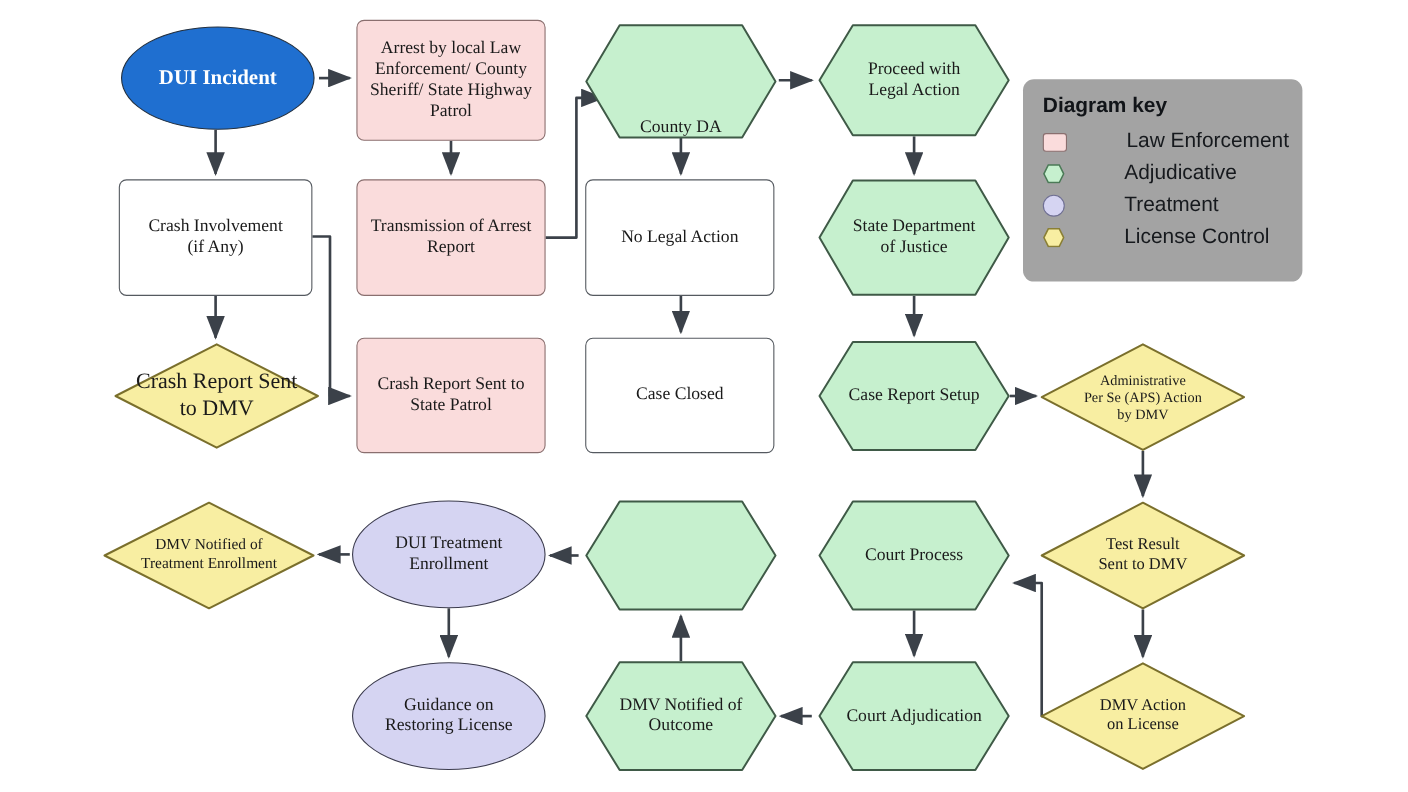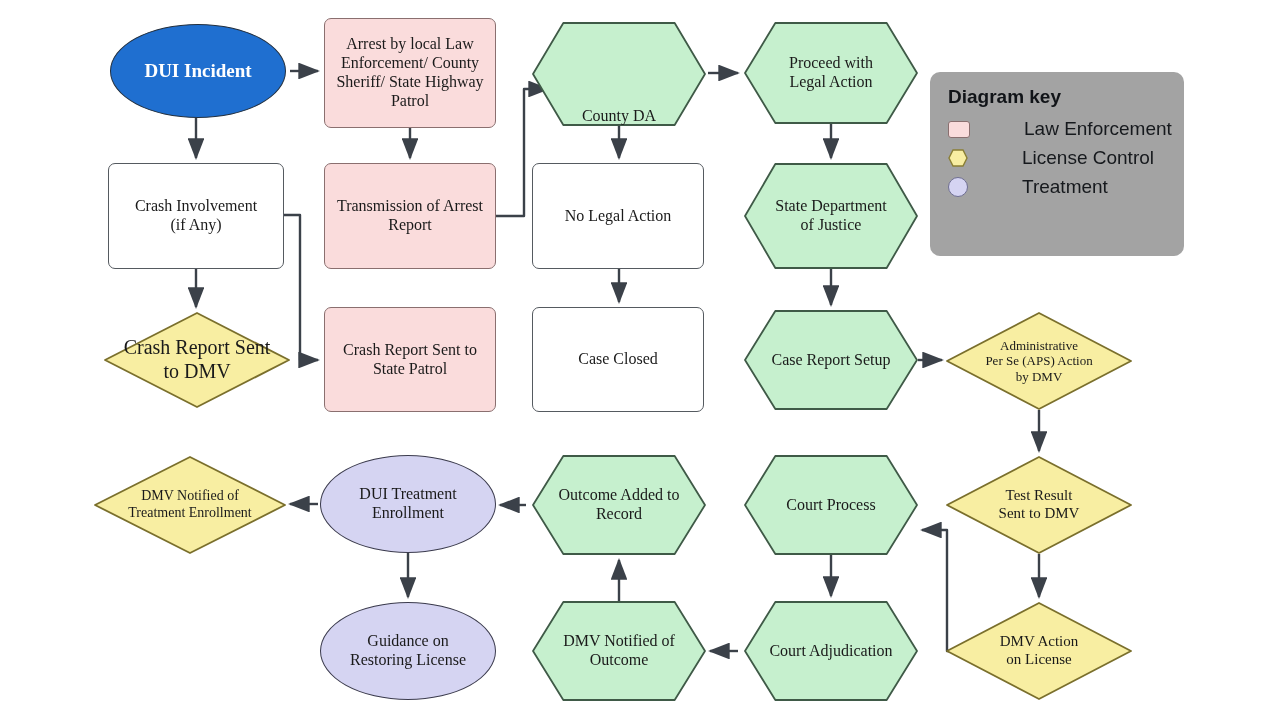--- a/index.html
+++ b/index.html
@@ -206,22 +206,20 @@
 Treatment Enrollment</span>
       </div>
       <div class="node shape-ellipse" style="left: 320px; top: 455px; width: 176px; height: 98px; font-size: 16px; background: rgb(213, 212, 242); border-color: rgb(59, 59, 77);">
         <span class="lbl">DUI Treatment
 Enrollment</span>
       </div>
       <div class="node" style="left: 532px; top: 455px; width: 174px; height: 100px; font-size: 16px;">
         <svg class="svgshape" viewBox="0 0 174 100" preserveAspectRatio="none">
           <polygon points="31.32,1 142.68,1 173,50 142.68,99 31.32,99 1,50" fill="#c6f0ce" stroke="#3f5a47" stroke-width="1.8" stroke-linejoin="round"></polygon>
         </svg>
-        <span class="lbl">Outcome Added to
-Record</span>
       </div>
       <div class="node" style="left: 744px; top: 455px; width: 174px; height: 100px; font-size: 16px;">
         <svg class="svgshape" viewBox="0 0 174 100" preserveAspectRatio="none">
           <polygon points="31.32,1 142.68,1 173,50 142.68,99 31.32,99 1,50" fill="#c6f0ce" stroke="#3f5a47" stroke-width="1.8" stroke-linejoin="round"></polygon>
         </svg>
         <span class="lbl">Court Process</span>
       </div>
       <div class="node" style="left: 946px; top: 456px; width: 186px; height: 98px; font-size: 15px;">
         <svg class="svgshape" viewBox="0 0 186 98" preserveAspectRatio="none">
           <polygon points="93,1 185,49 93,97 1,49" fill="#f8eea2" stroke="#7a6f2c" stroke-width="1.8" stroke-linejoin="round"></polygon>
@@ -254,27 +252,33 @@
 on License</span>
       </div>
     </div>
 
   <div id="legend" style="left: 930px; top: 72px; width: 254px; height: 184px; background: #a3a3a3; padding: 14px 16px;">
     <div class="key-title">Diagram key</div>
     <div id="legend-items">
         <div class="legend-row">
           <span class="sw" style="background: rgb(250, 220, 220); border: 1.4px solid rgb(138, 111, 111); border-radius: 3px; height: 15px; margin-top: 1px;"></span>
           <span class="lg-label">Law Enforcement</span>
+        </div>
+        <div class="legend-row">
+          <span class="sw"><svg viewBox="0 0 20 18" width="20" height="18">
+              <polygon points="5,1 15,1 19,9 15,17 5,17 1,9" fill="#c6f0ce" stroke="#4b7a57" stroke-width="1.4"></polygon>
+            </svg></span>
+          <span class="lg-label">Adjudicative</span>
+        </div>
+        <div class="legend-row">
+          <span class="sw" style="background: rgb(213, 212, 242); border: 1.4px solid rgb(111, 111, 147); border-radius: 50%; width: 18px; height: 18px;"></span>
+          <span class="lg-label">Treatment</span>
         </div>
         <div class="legend-row">
           <span class="sw"><svg viewBox="0 0 20 18" width="20" height="18">
               <polygon points="5,1 15,1 19,9 15,17 5,17 1,9" fill="#f8eea2" stroke="#8a7f35" stroke-width="1.4"></polygon>
             </svg></span>
           <span class="lg-label">License Control</span>
         </div>
-        <div class="legend-row">
-          <span class="sw" style="background: rgb(213, 212, 242); border: 1.4px solid rgb(111, 111, 147); border-radius: 50%; width: 18px; height: 18px;"></span>
-          <span class="lg-label">Treatment</span>
-        </div>
       </div>
   </div>
 
 </div>
 
 </body></html>

